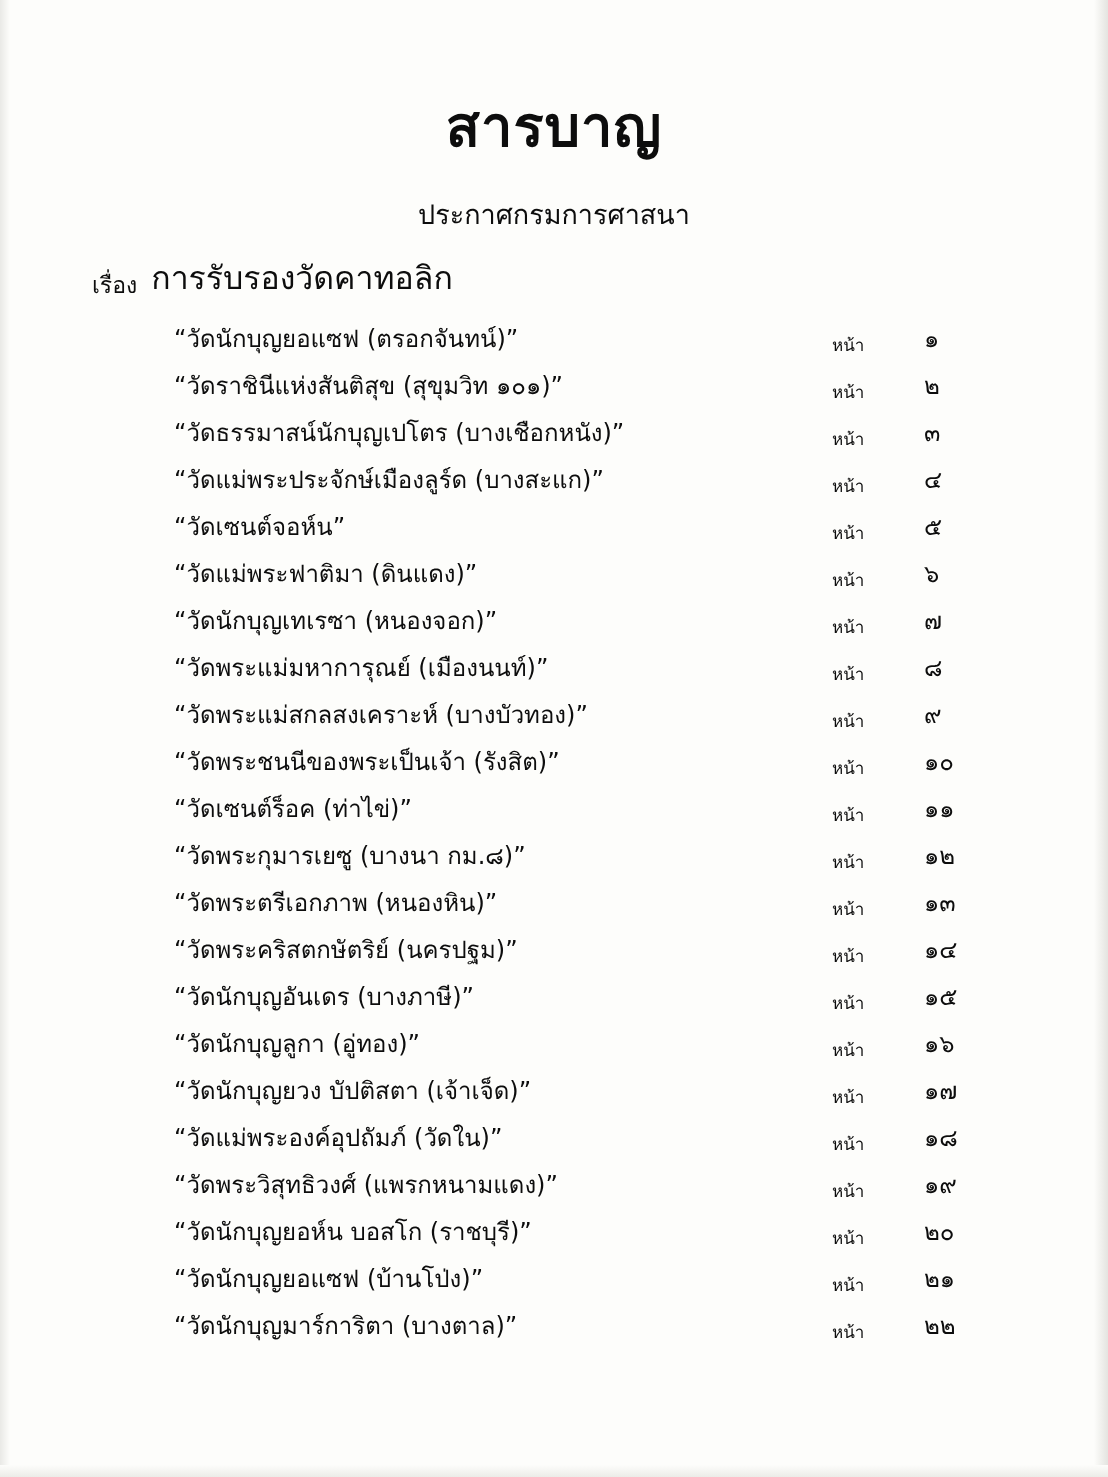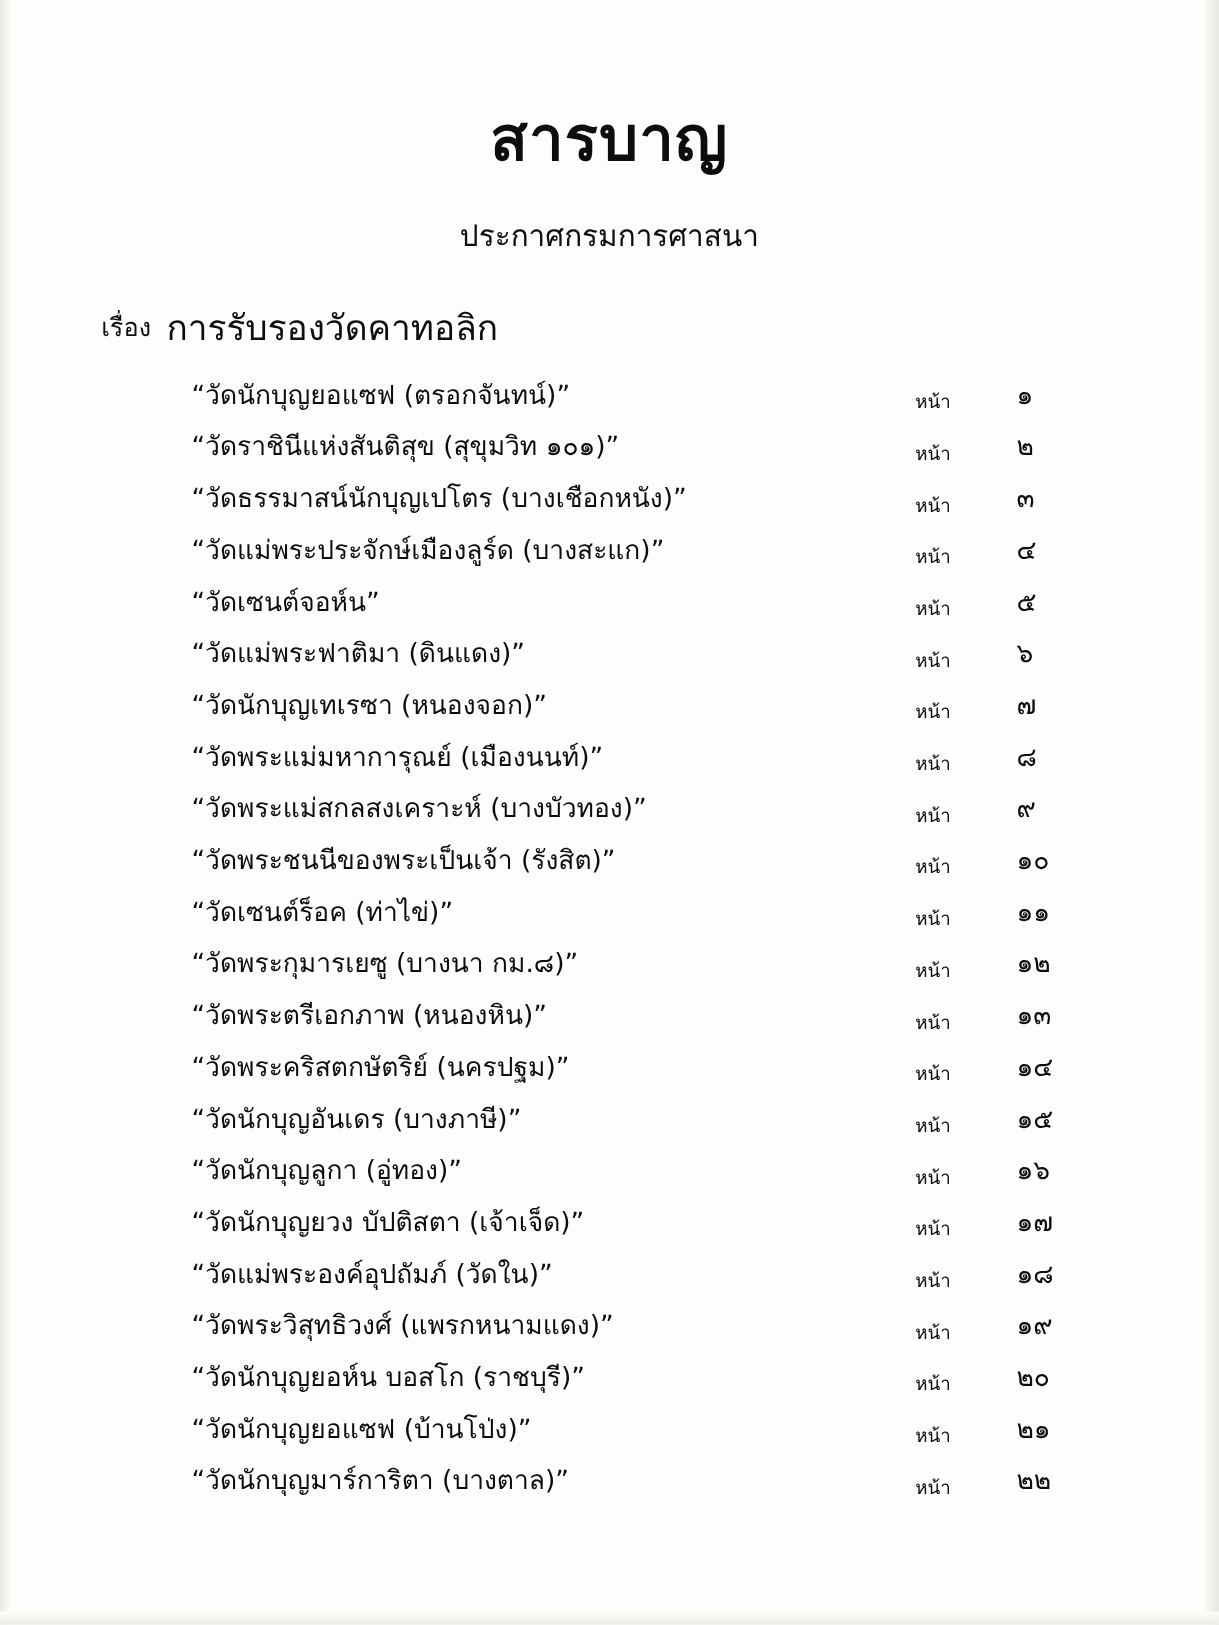--- a/index.html
+++ b/index.html
@@ -59,25 +59,25 @@
   }
 
   .doc-subtitle {
     text-align: center;
     font-size: 27px;
     font-weight: 400;
     margin-top: 35px;
   }
 
   .subject-line {
-    margin-top: 36px;
+    margin-top: 16px;
     margin-left: 92px;
     font-size: 24px;
     display: flex;
-    align-items: center;
+    align-items: flex-end;
     gap: 14px;
   }
   .subject-label {
     font-size: 23px;
   }
   .subject-text {
     font-size: 32px;
   }
 
   .toc {

